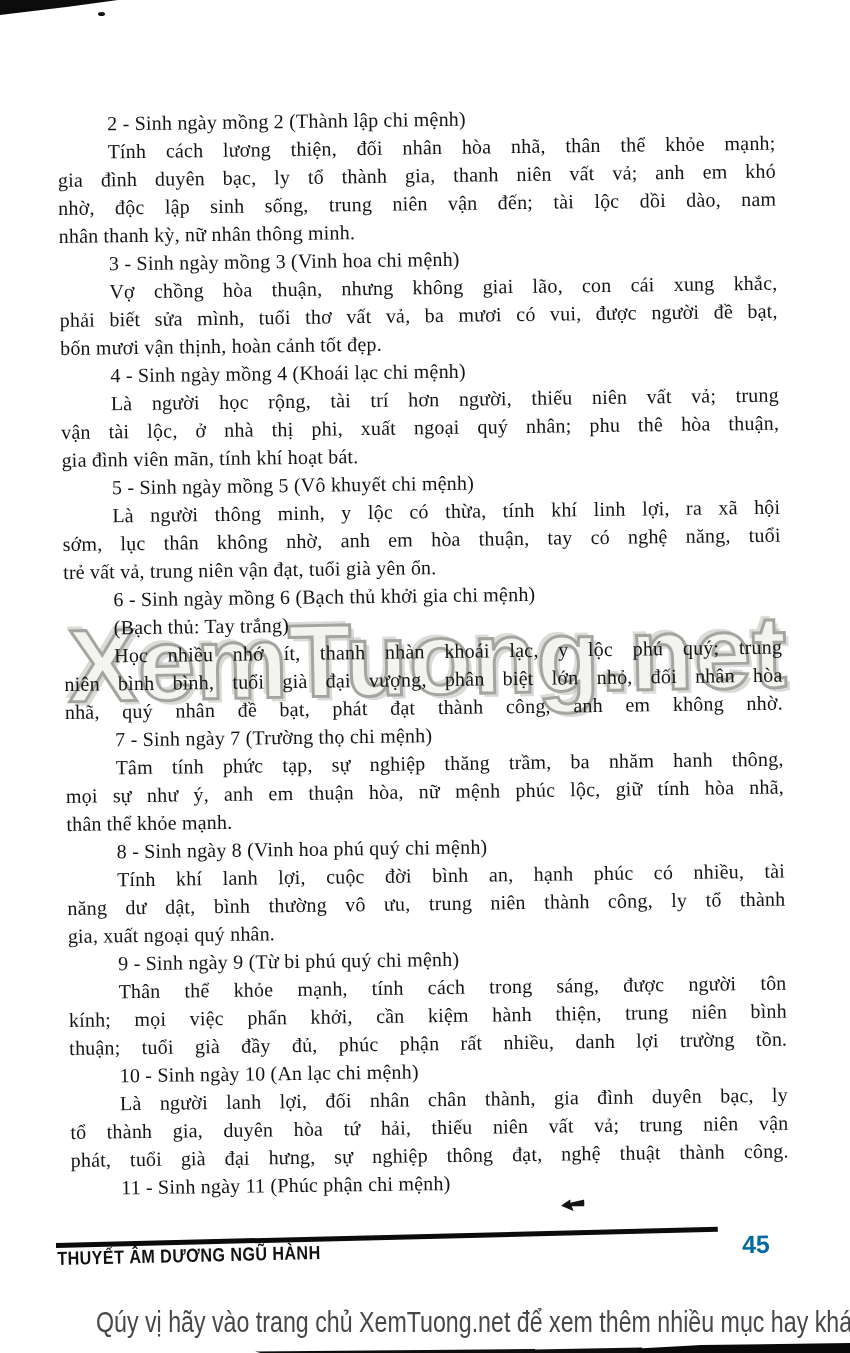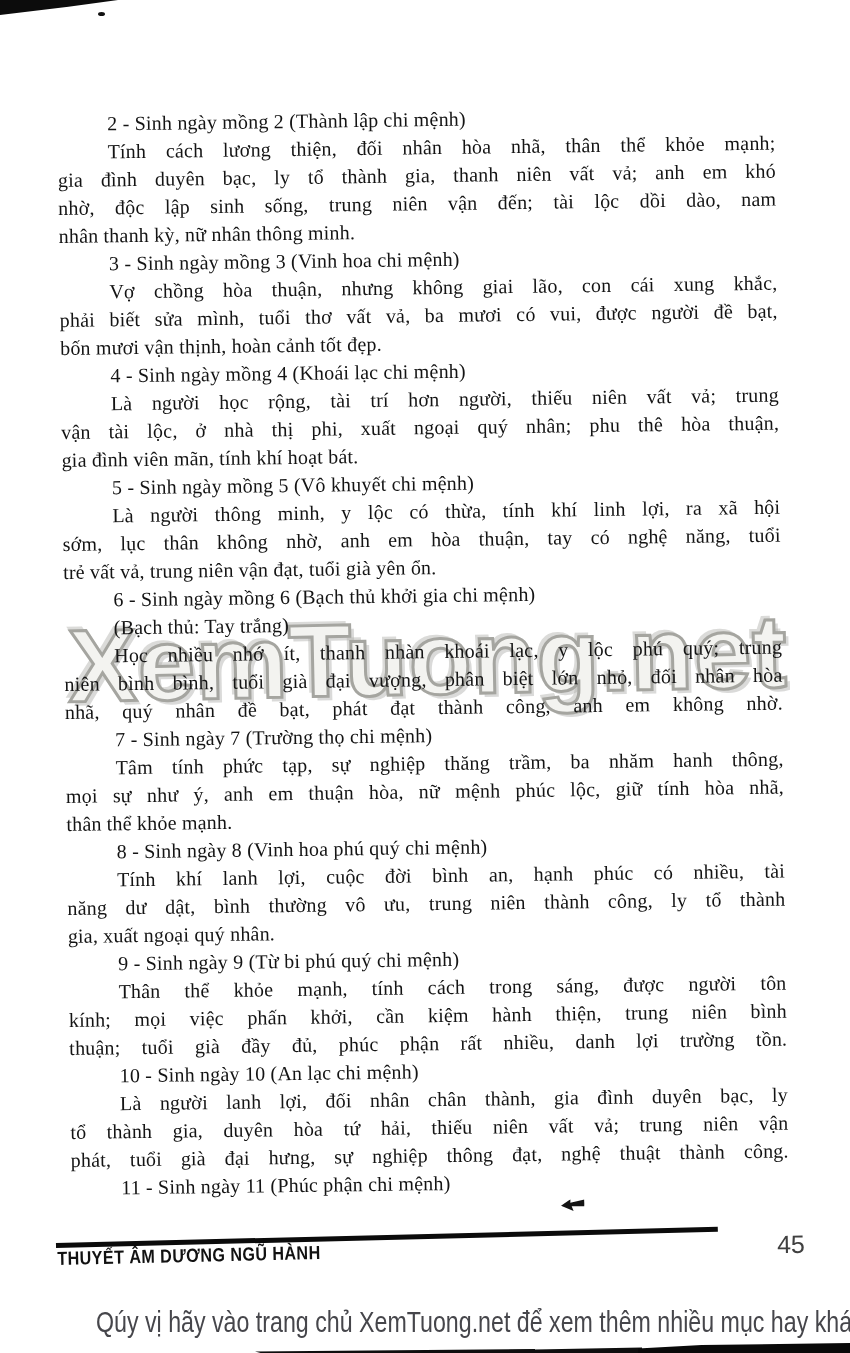--- a/index.html
+++ b/index.html
@@ -93,25 +93,24 @@
     font-size: 19px;
     color: #111;
     transform: rotate(-1.3deg) scaleX(0.85);
     transform-origin: left top;
     white-space: nowrap;
     letter-spacing: 0.5px;
   }
   .page-number {
     position: absolute; left: 742px; top: 1230px;
     font-family: "Liberation Sans", sans-serif;
-    font-weight: normal;
+    font-weight: bold;
     font-size: 25px;
-    color: #404040;
+    color: #0369a1;
     transform: rotate(-1deg);
-    margin-left: 35px;
   }
 
   
   .banner {
     position: absolute; left: 0; top: 1298px; width: 850px;
     text-align: center;
     font-family: "Liberation Sans", sans-serif;
     font-size: 29px;
     line-height: 48px;
     color: #46464b;

